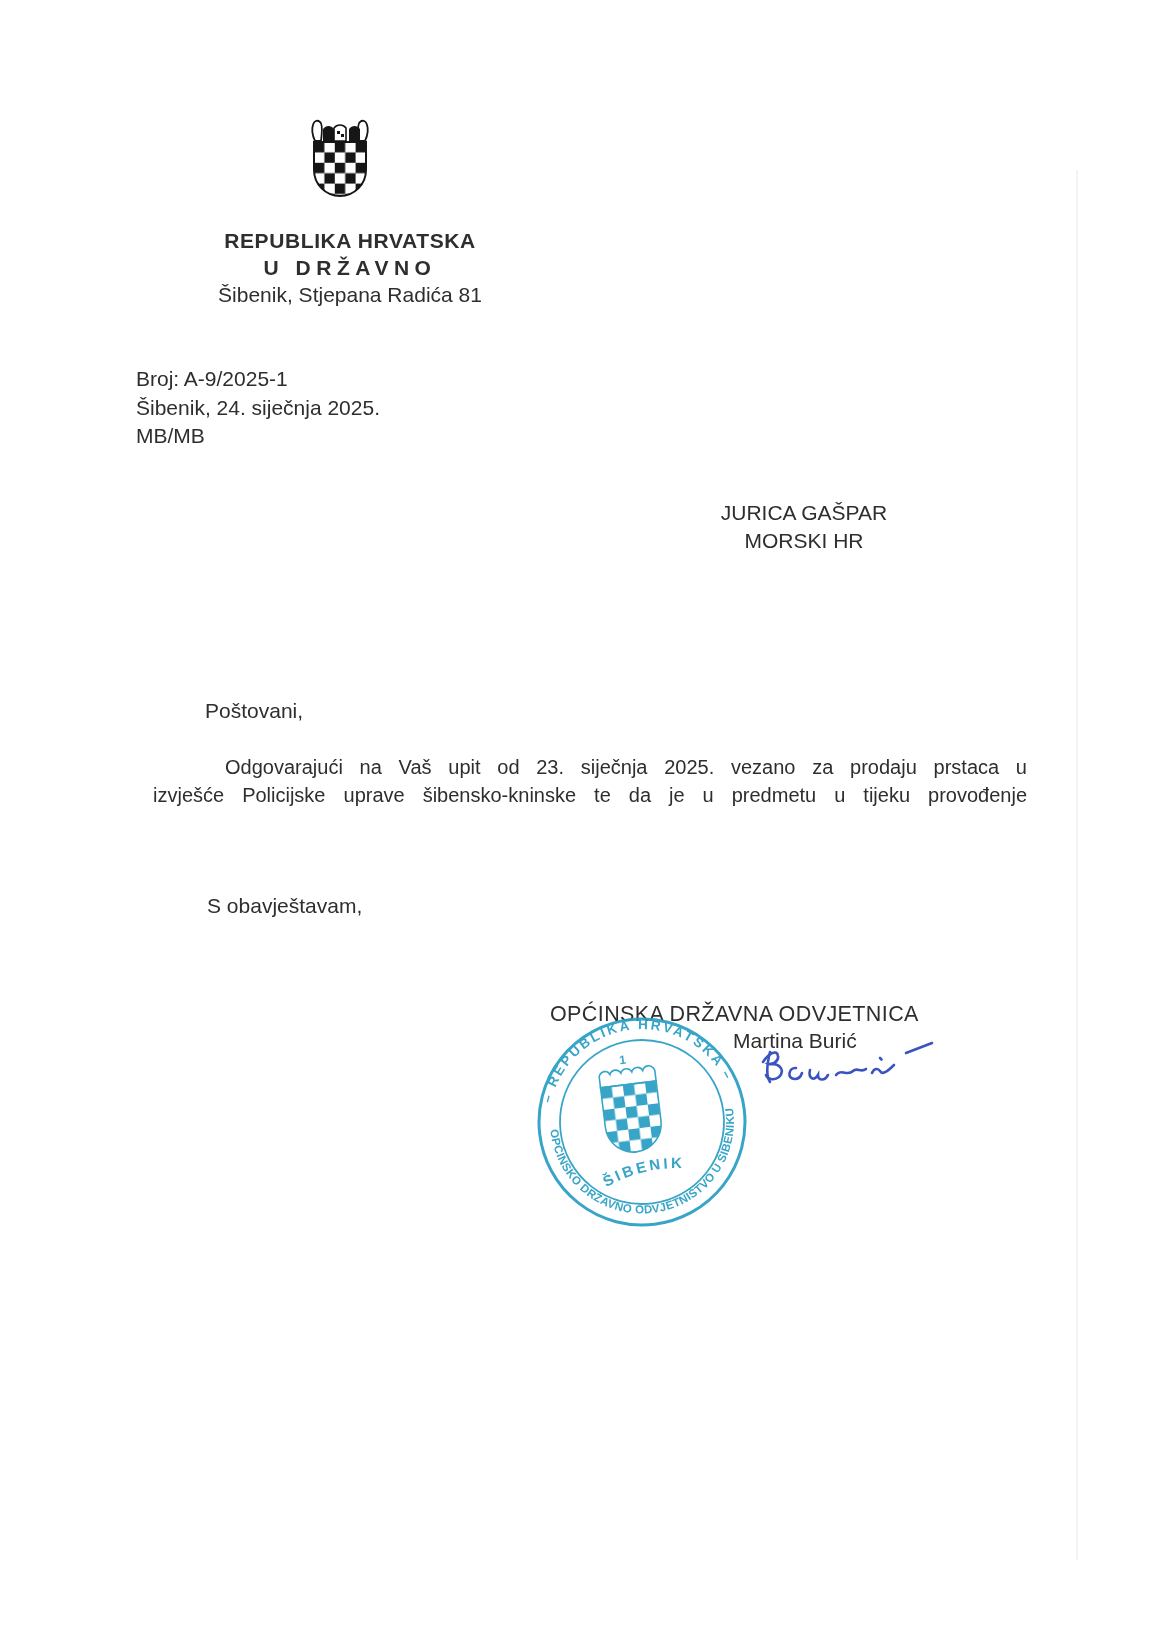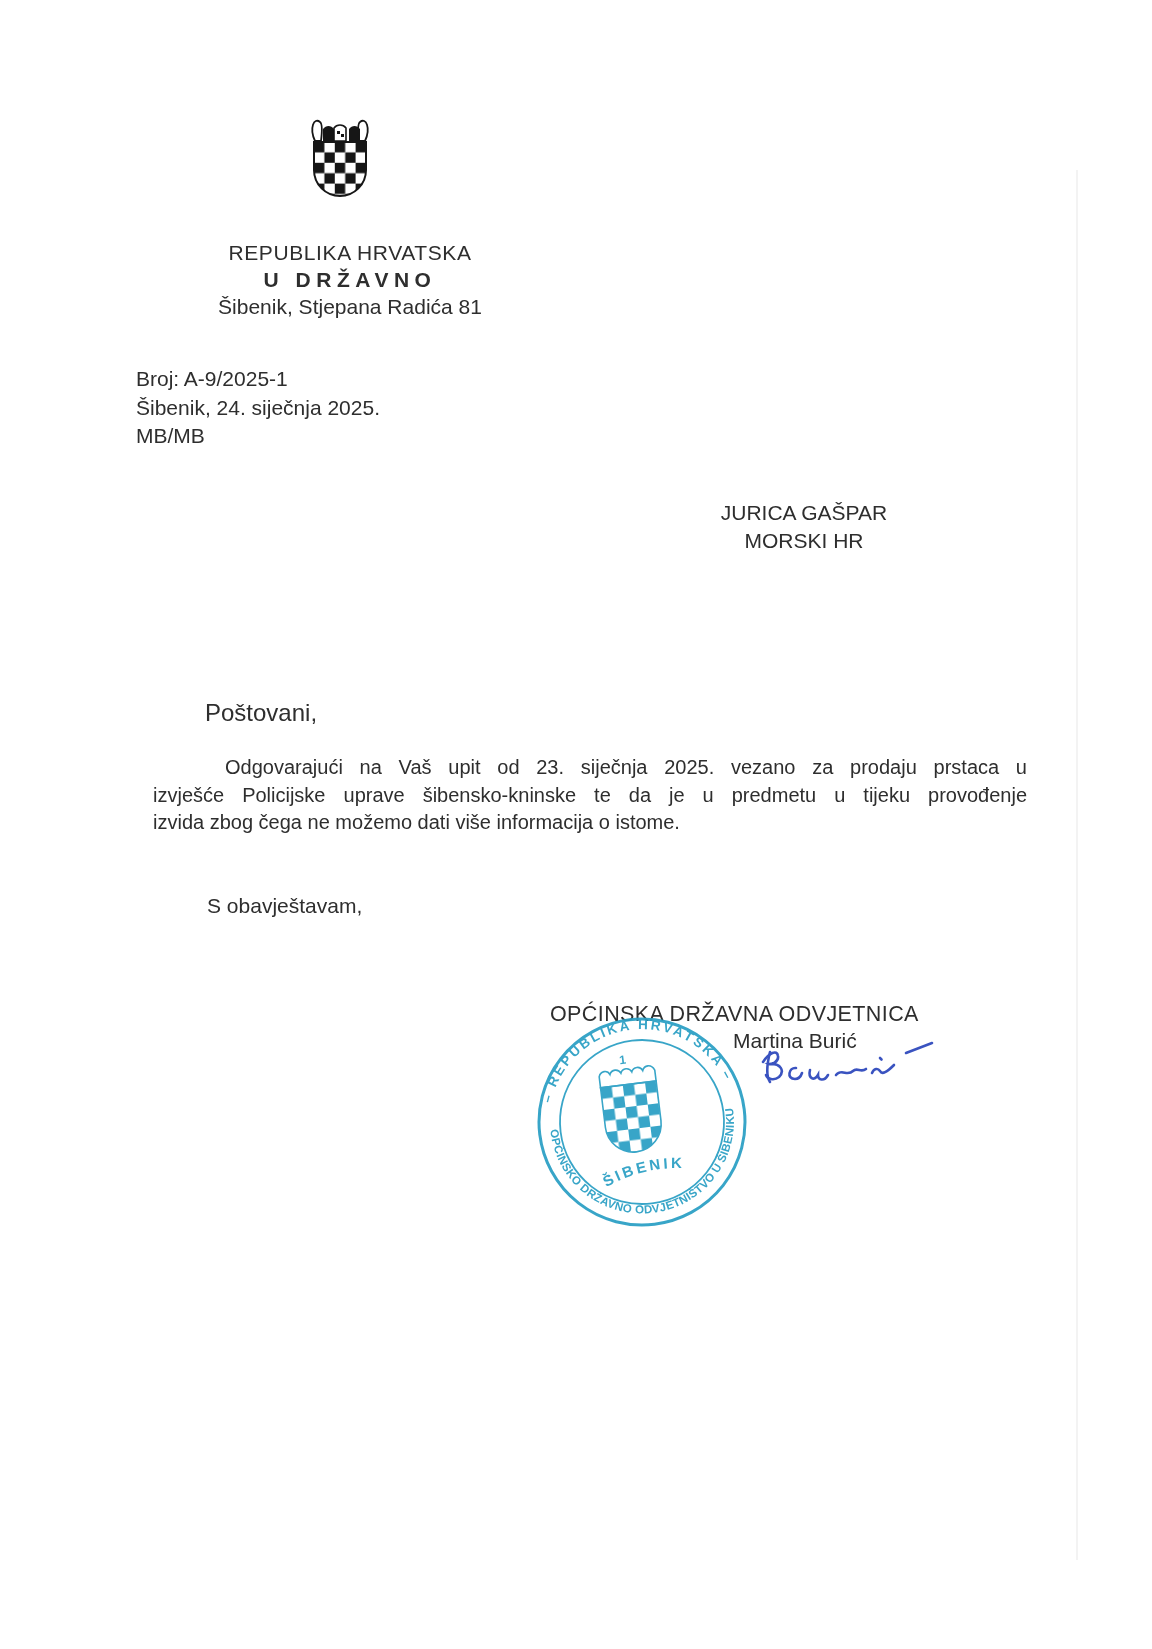--- a/index.html
+++ b/index.html
@@ -9,28 +9,28 @@
     margin:0 auto;
     background:#ffffff;
     overflow:hidden;
     font-family:"Liberation Sans","DejaVu Sans",sans-serif;
     color:var(--ink,#2e2e2e);
   }
   .abs{position:absolute;}
   
   .arms{left:308px;top:114px;width:64px;height:86px;}
   .letterhead{left:100px;top:227px;width:500px;text-align:center;line-height:27px;font-size:21px;}
-  .lh-bold{font-weight:normal;letter-spacing:.6px;margin-top:12px;}
+  .lh-bold{font-weight:bold;letter-spacing:.6px;}
   .lh-spread{font-weight:bold;letter-spacing:5.5px;}
   
   .ref{left:136px;top:365px;font-size:21px;line-height:28.5px;}
   
   .recipient{left:698px;top:499px;width:212px;text-align:center;font-size:21px;line-height:28px;}
   
-  .salutation{left:205px;top:699px;font-size:24px;}
+  .salutation{left:205px;top:699px;font-size:21px;}
   .paragraph{left:134px;top:754px;width:874px;font-size:20px;line-height:27.6px;margin-left:19px;}
   .pline{text-align:justify;text-align-last:justify;}
   .pline.first{padding-left:72px;}
   .pline.last{text-align:left;text-align-last:left;}
   .closing{left:207px;top:894px;font-size:21px;}
   
   .sig-title{left:550px;top:1002px;font-size:21.5px;letter-spacing:.4px;white-space:nowrap;}
   .sig-name{left:733px;top:1029px;font-size:21px;white-space:nowrap;}
   .stamp{left:535px;top:1015px;width:214px;height:214px;transform:rotate(-7deg);opacity:.93;}
   .stamp text{font-family:"Liberation Sans","DejaVu Sans",sans-serif;font-weight:bold;}
@@ -77,21 +77,20 @@
   <div class="abs recipient">
     <div>JURICA GAŠPAR</div>
     <div>MORSKI HR</div>
   </div>
 
   <div class="abs salutation">Poštovani,</div>
 
   <div class="abs paragraph">
     <div class="pline first">Odgovarajući na Vaš upit od 23. siječnja 2025. vezano za prodaju prstaca u</div>
     <div class="pline">izvješće Policijske uprave šibensko-kninske te da je u predmetu u tijeku provođenje</div>
-    <div class="pline last">izvida zbog čega ne možemo dati više informacija o istome.</div>
   </div>
 
   <div class="abs closing">S obavještavam,</div>
 
   <div class="abs sig-title">OPĆINSKA DRŽAVNA ODVJETNICA</div>
   <div class="abs sig-name">Martina Burić</div>
 
   <svg class="abs stamp" viewBox="0 0 214 214" aria-hidden="true">
     <defs>
       <path id="arcTop" d="M 14,107 A 93,93 0 0 1 200,107"></path>

